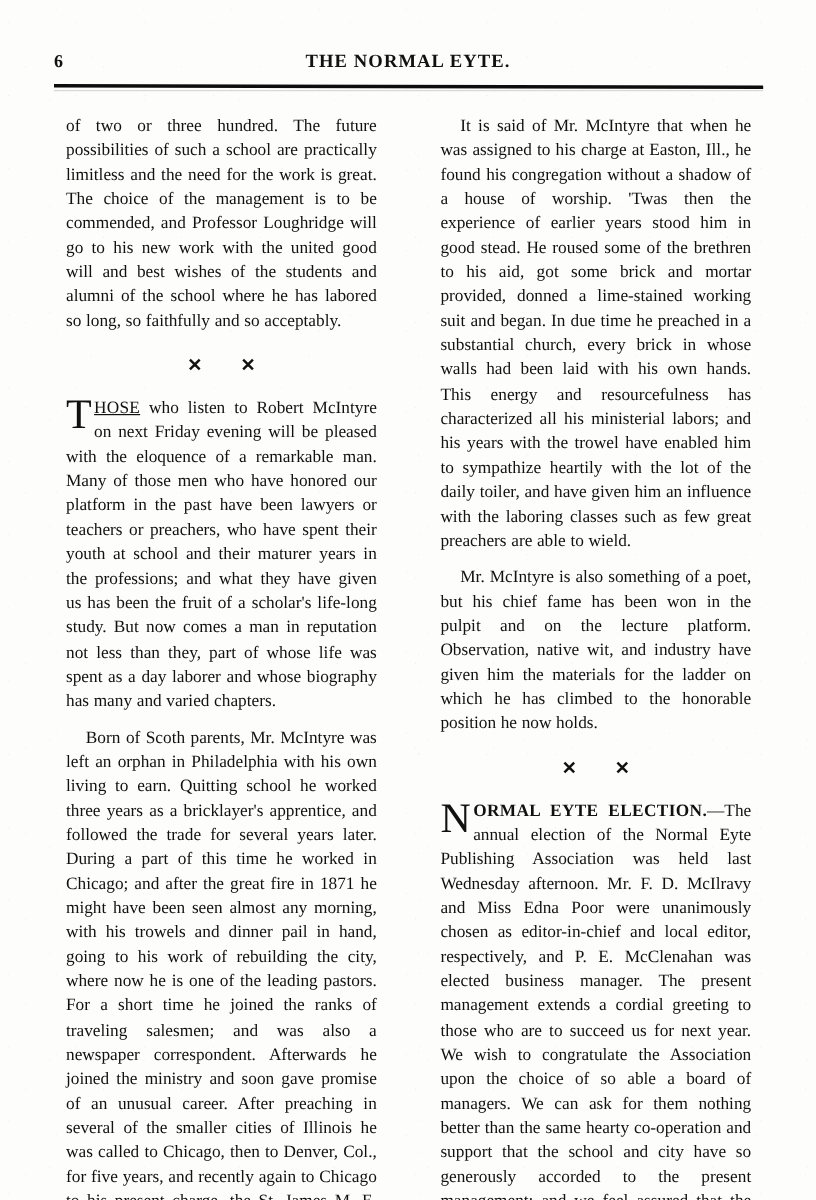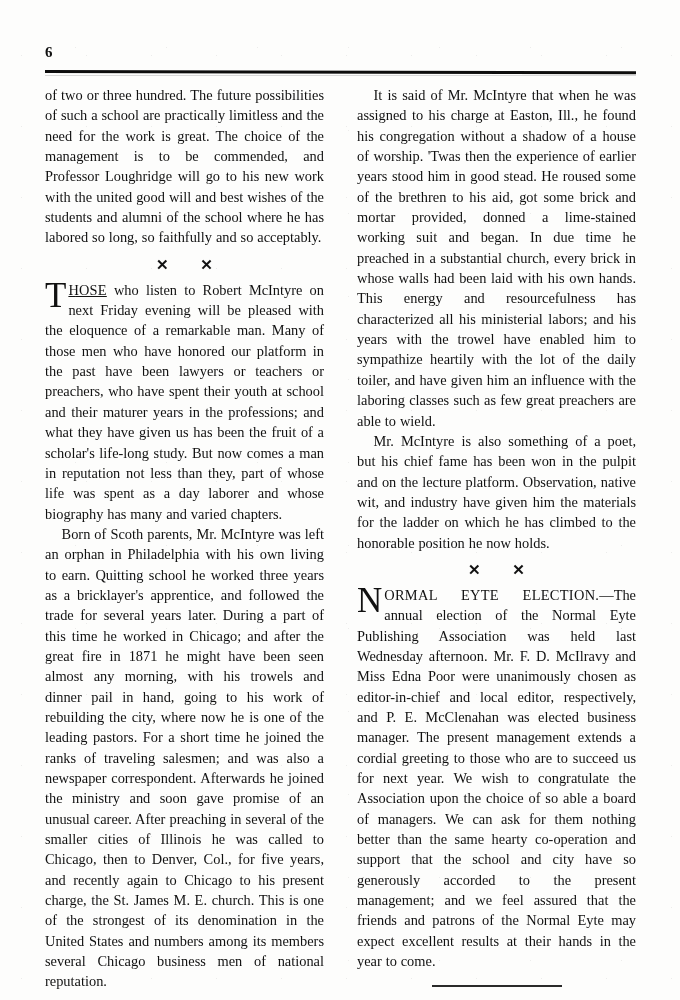--- a/index.html
+++ b/index.html
@@ -83,21 +83,21 @@
   }
   .col {
     position: absolute;
     top: 0;
     width: 279px;
   }
   .col-left  { left: 0; }
   .col-right { left: 312px; }
 
   p.body {
-    margin: 0;
+    margin: 10px;
     text-align: justify;
     text-justify: inter-word;
     font-size: 14.4px;
     line-height: 20.35px;
     text-indent: 1.15em;
     hyphens: none;
     word-spacing: 0.02em;
   }
   p.body.flush { text-indent: 0; }
   p.body + p.body { margin-top: 0; }
@@ -126,21 +126,21 @@
     padding: 1px 1px 0 0;
     margin-right: 1px;
     font-family: "Liberation Serif", "DejaVu Serif", serif;
   }
   p.dropcap .smallcaps {
     font-variant: small-caps;
     letter-spacing: 0.2px;
     text-decoration: underline;
   }
   p.dropcap .headline-caps {
-    font-weight: normal;
+    font-weight: bold;
     letter-spacing: 0.3px;
   }
 
   
   .foot-rule {
     width: 130px;
     height: 1.5px;
     background: #2a2a2a;
     margin: 14px auto 12px auto;
   }
@@ -168,20 +168,21 @@
     background-size: 57px 61px, 73px 67px, 91px 83px, 65px 71px, 79px 89px;
   }
 </style>
 </head>
 <body>
 
 <div class="page">
 
   <div class="masthead">
     <div class="folio">6</div>
+    <div class="journal-title">THE NORMAL EYTE.</div>
   </div>
   <div class="head-rule"></div>
   <div class="head-rule-thin"></div>
 
   <div class="columns">
 
     <div class="col col-left">
 
       <p class="body flush">of two or three hundred.   The future possibilities of such a school are practically limitless and the need for the work is great. The choice of the management is to be commended, and Professor Loughridge will go to his new work with the united good will and best wishes of the students and alumni of the school where he has labored so long, so faithfully and so acceptably.</p>
 

